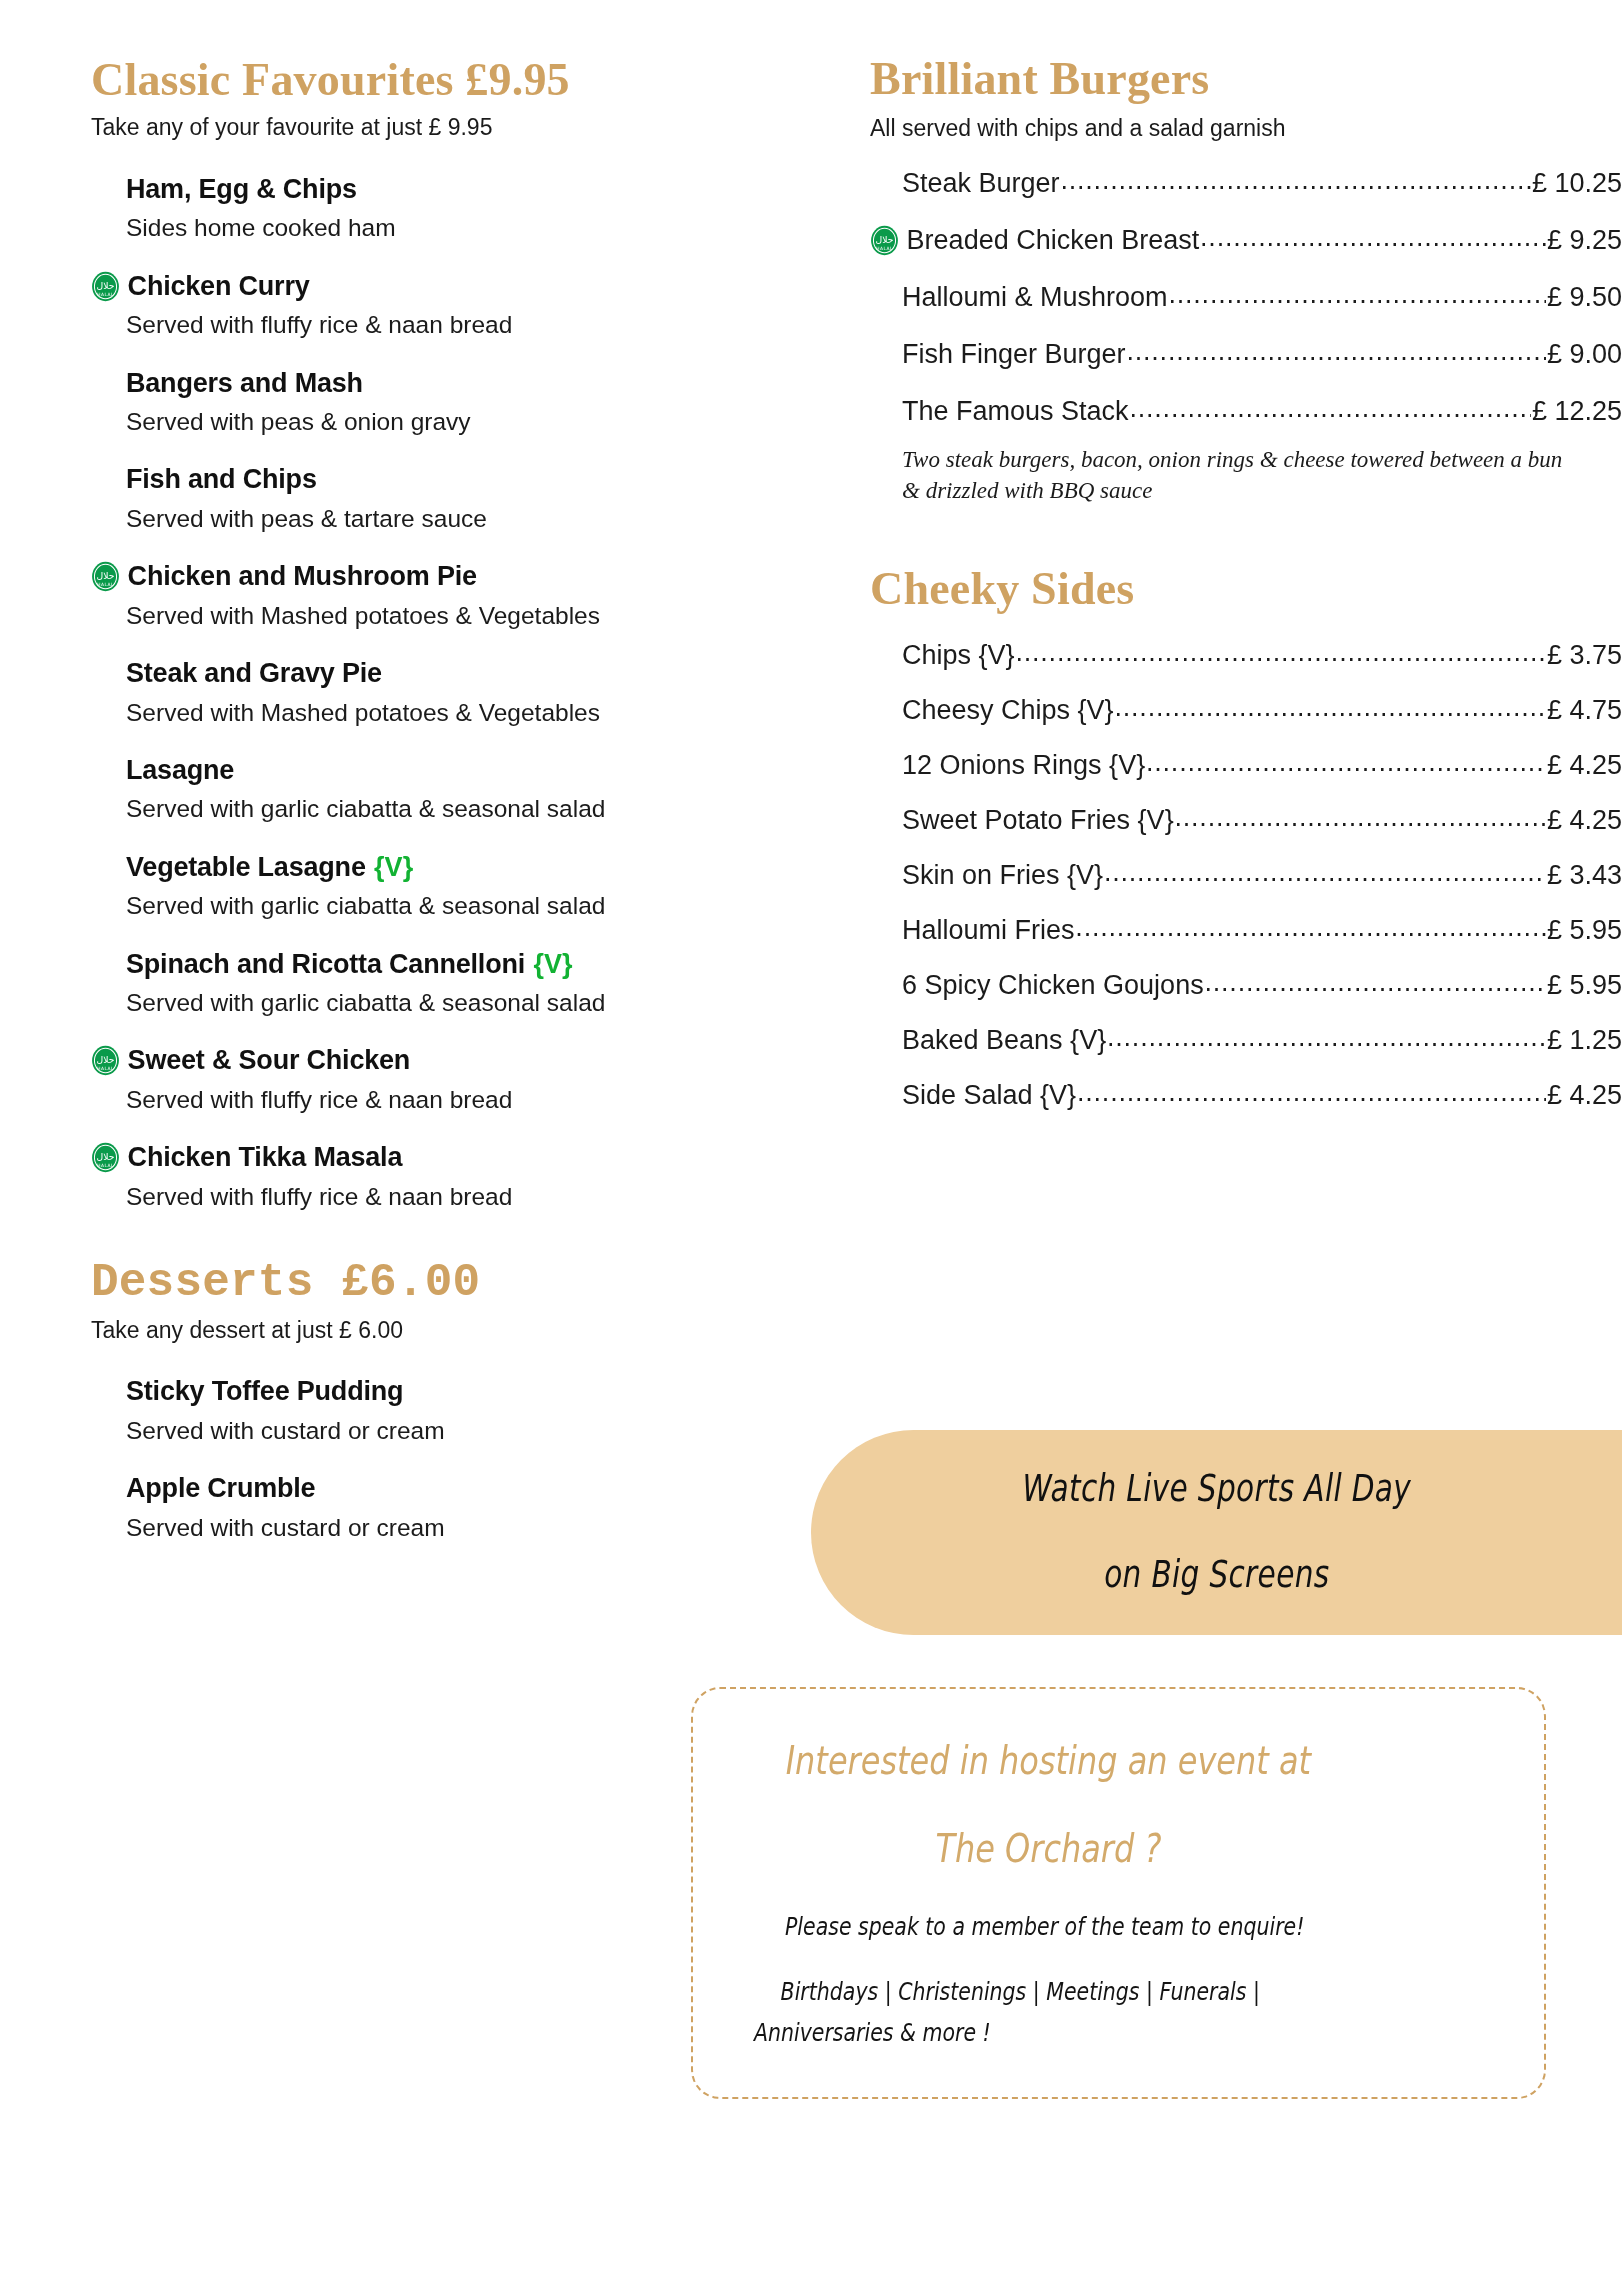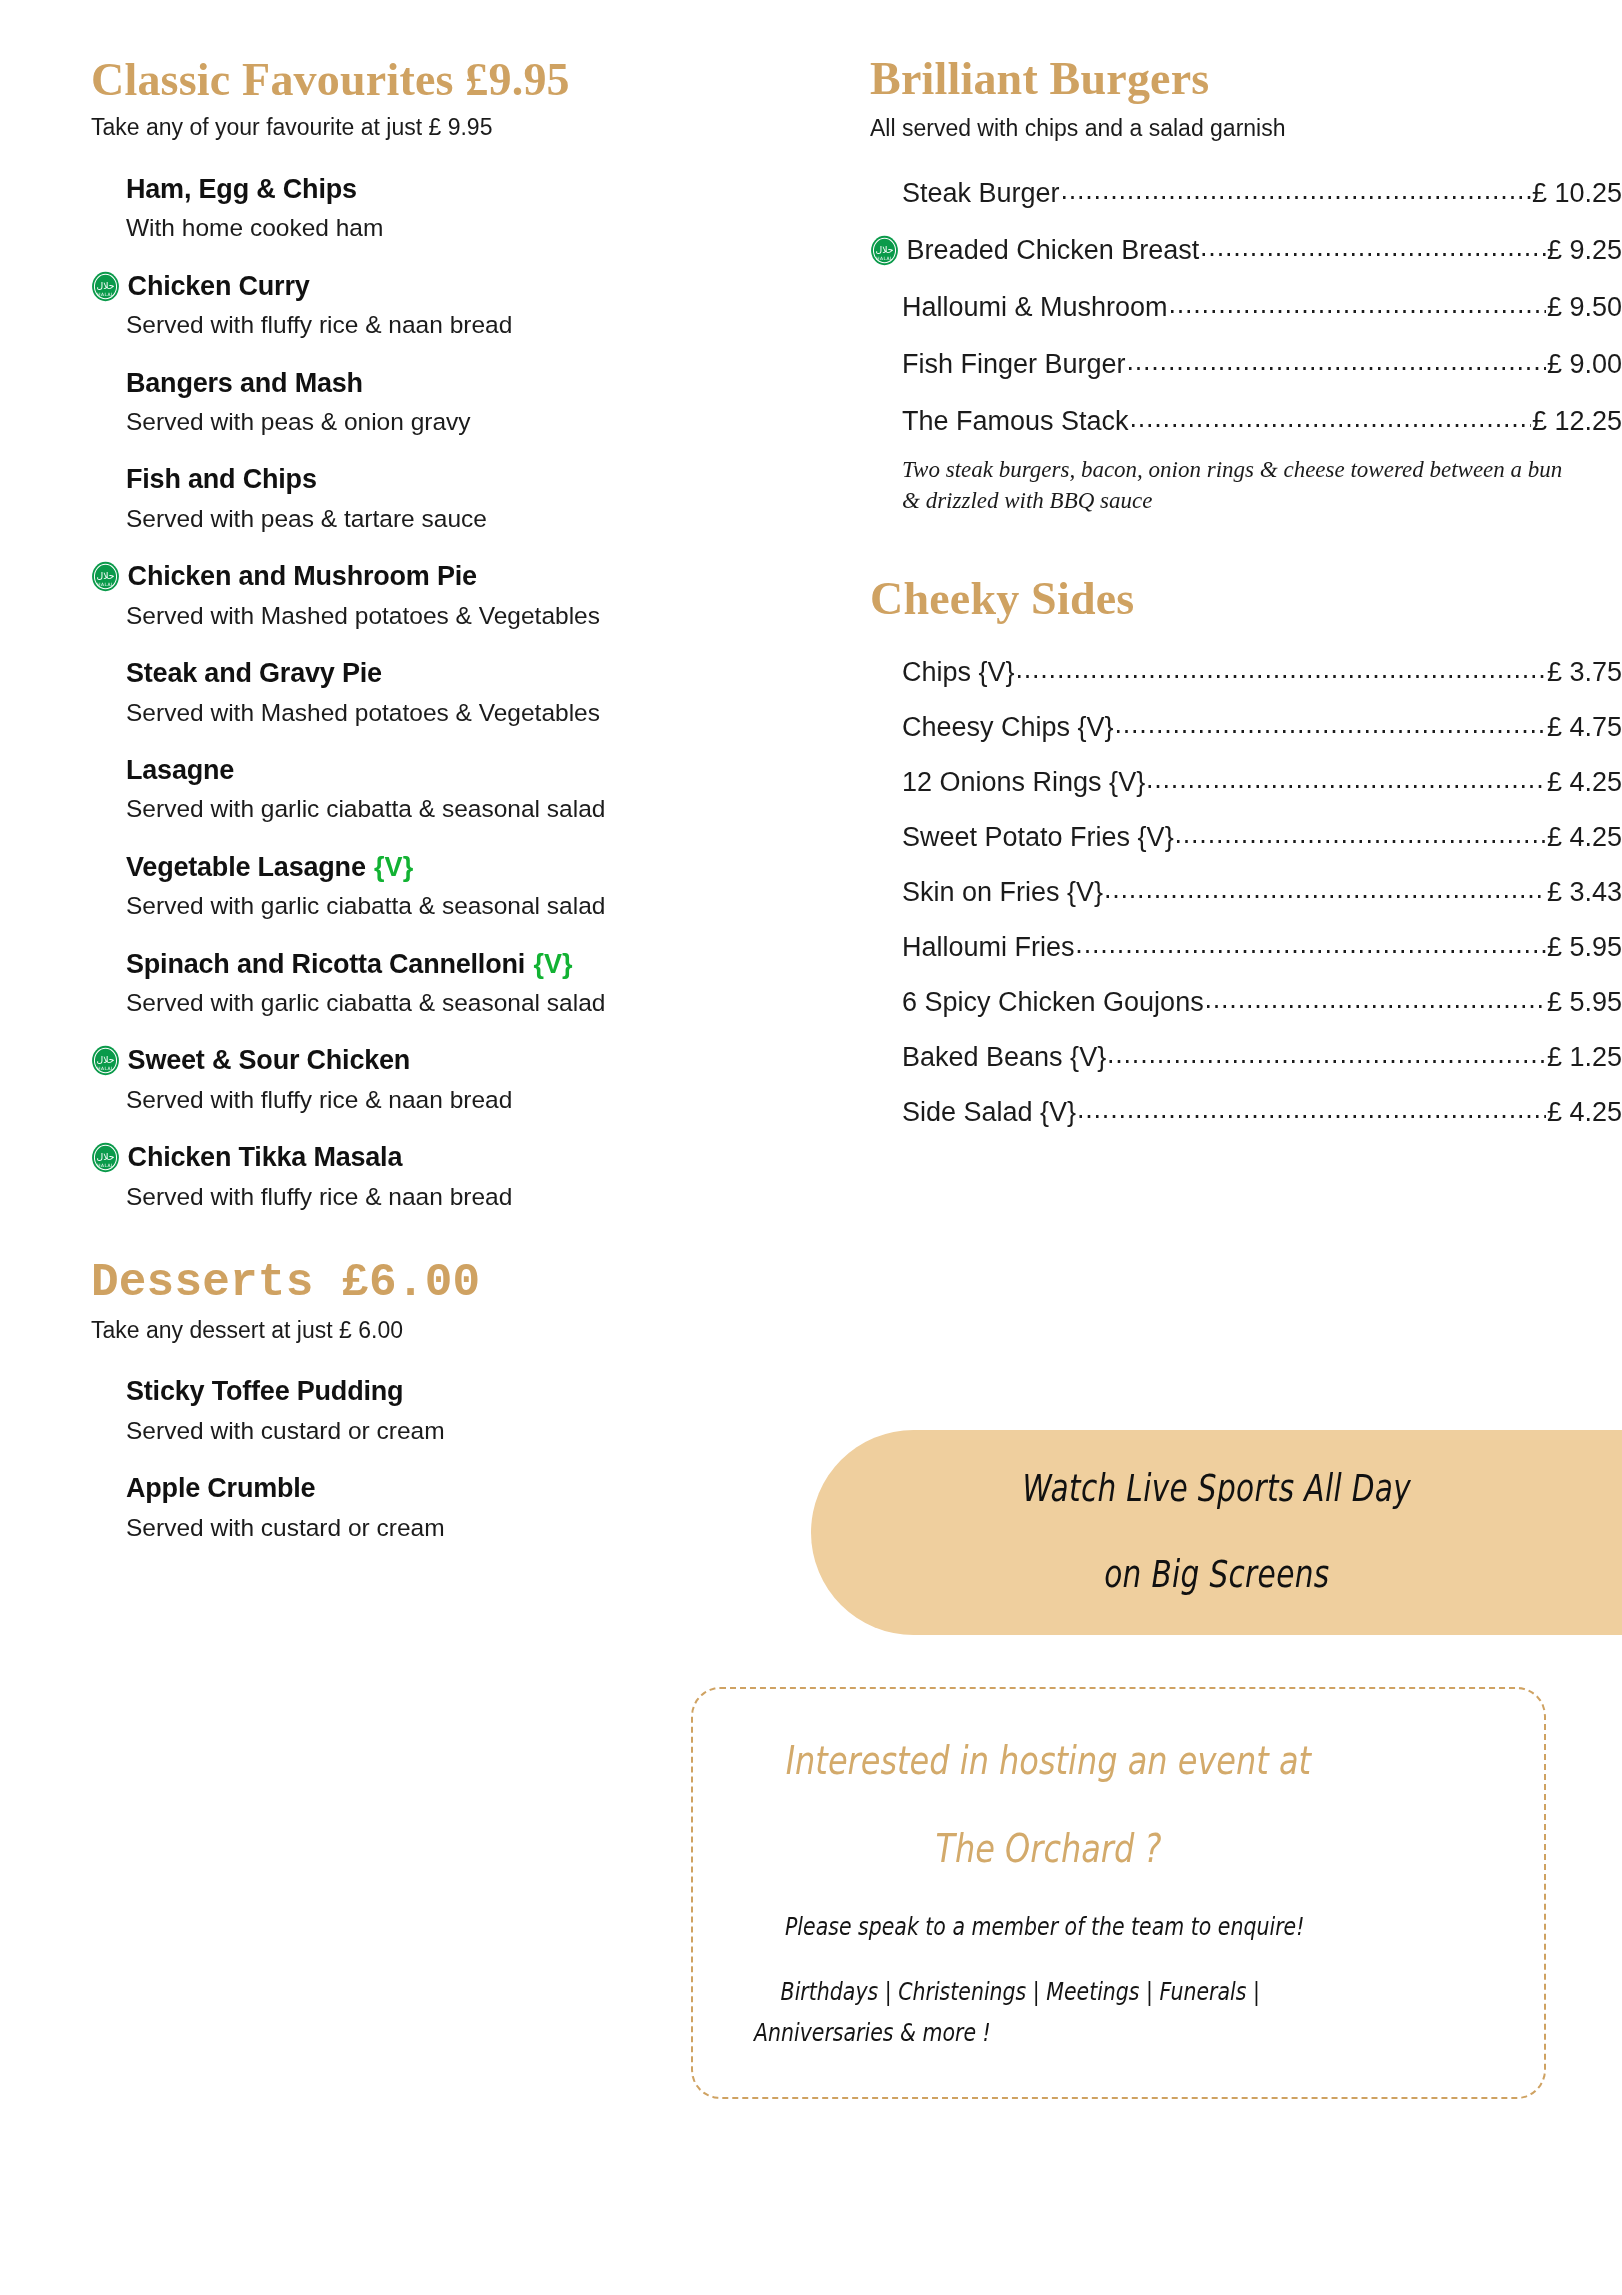--- a/index.html
+++ b/index.html
@@ -108,21 +108,21 @@
   
   .halal-badge {
     width: 29px;
     height: 31px;
     flex: 0 0 29px;
     margin-right: 7.6px;
     display: block;
   }
 
   
-  .price-list { margin-top: 32px; }
+  .price-list { margin-top: 22px; }
 
   .price-row {
     display: flex;
     align-items: center;
     font-size: 27px;
     color: #1b1b1b;
     margin-bottom: 22px;
     min-height: 35px;
     margin-left: 32px;
   }
@@ -259,21 +259,21 @@
     <div class="col-left">
 
       <div>
         <div class="section-head head-classic">Classic Favourites £9.95</div>
         <div class="section-sub">Take any of your favourite at just  £ 9.95</div>
         <div class="dish-list" id="classic-list">
             <div class="dish">
               <div class="dish-title-row">
                 <span class="dish-title">Ham, Egg &amp; Chips</span>
               </div>
-              <div class="dish-desc">With home cooked ham</div>
+              <div class="dish-desc">Sides home cooked ham</div>
             </div>
             <div class="dish has-halal">
               <div class="dish-title-row">
                 <svg class="halal-badge" viewBox="0 0 34 37">
                   <ellipse cx="17" cy="18.5" rx="16" ry="17.5" fill="#0a9a4a"></ellipse>
                   <ellipse cx="17" cy="18.5" rx="13.2" ry="14.6" fill="none" stroke="#ffffff" stroke-width="1.2"></ellipse>
                   <text x="17" y="21" font-family="DejaVu Sans, sans-serif" font-size="11" fill="#ffffff" text-anchor="middle">حلال</text>
                   <text x="17" y="29.5" font-family="DejaVu Sans, sans-serif" font-size="5.2" letter-spacing="0.6" fill="#ffffff" text-anchor="middle">HALAL</text>
                 </svg>
                 <span class="dish-title">Chicken Curry</span>

